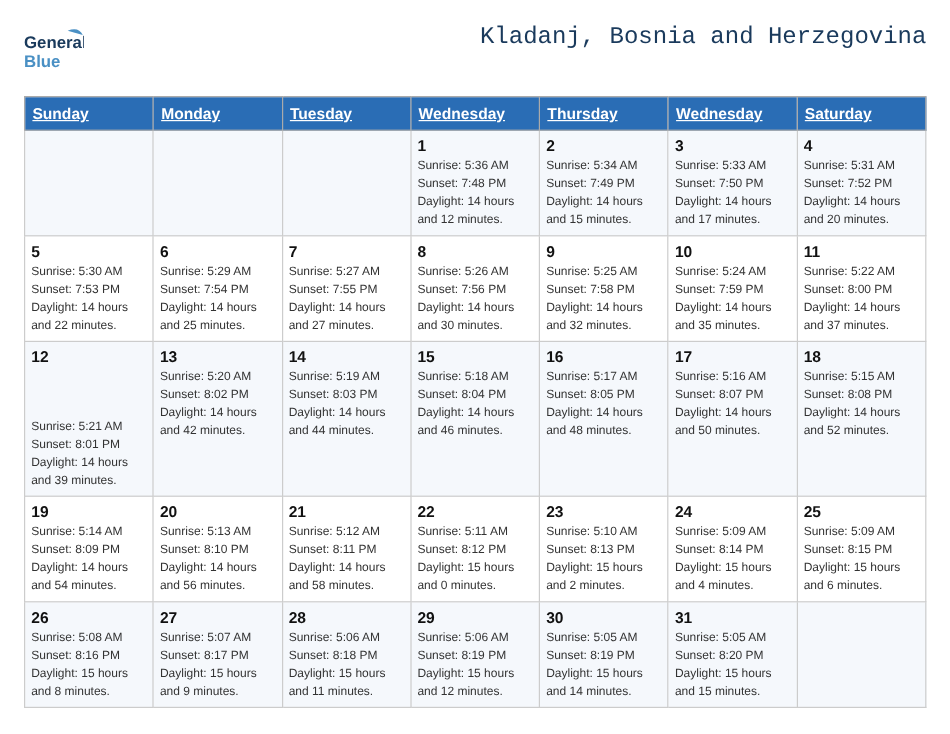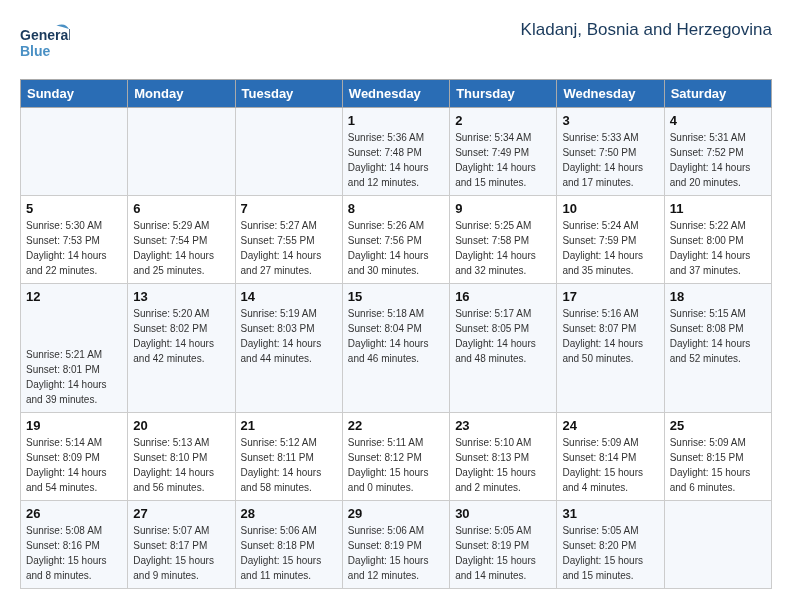--- a/index.html
+++ b/index.html
@@ -18,37 +18,39 @@
     }
     .title-block {
       text-align: right;
     }
     .month-title {
       font-size: 42px;
       font-weight: bold;
       color: #1a3a5c;
     }
     .location-title {
-      font-size: 17px;
+      font-size: 20px;
       color: #1a3a5c;
       font-weight: normal;
+      font-family: Liberation Mono, monospace;
     }
     table {
       width: 100%;
       border-collapse: collapse;
       table-layout: fixed;
     }
     thead tr th {
       background-color: #2a6db5;
       color: white;
       text-align: left;
       padding: 6px 6px;
       font-size: 13px;
       font-weight: bold;
       border: 1px solid #aaa;
+      text-decoration: underline;
     }
     tbody tr td {
       vertical-align: top;
       padding: 5px 5px;
       font-size: 10.5px;
       color: #222;
       border: 1px solid #ccc;
       height: 80px;
       background: #fff;
     }

